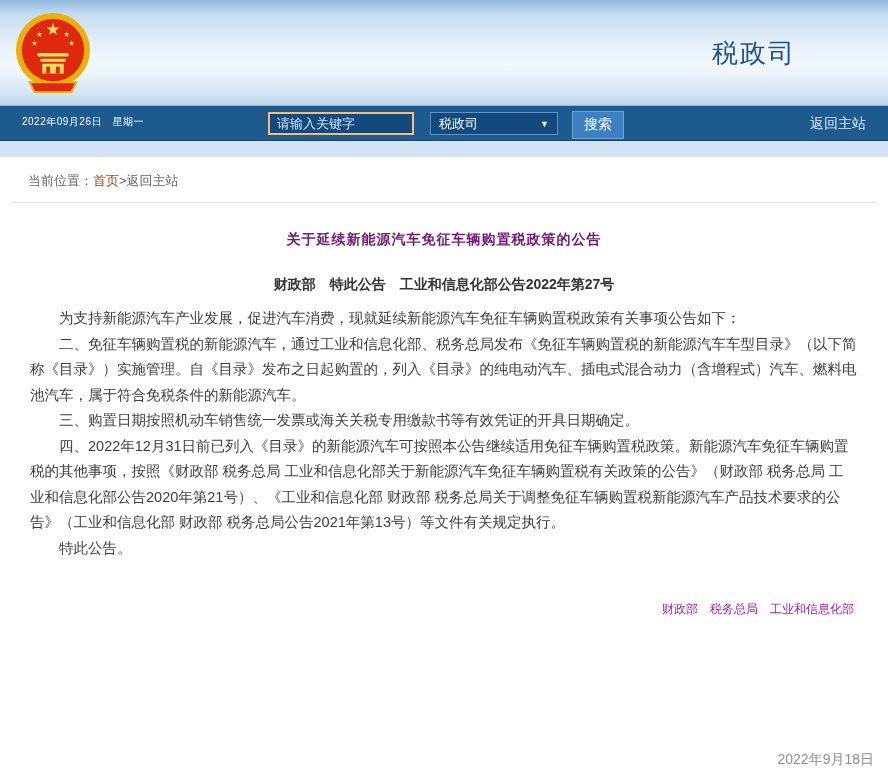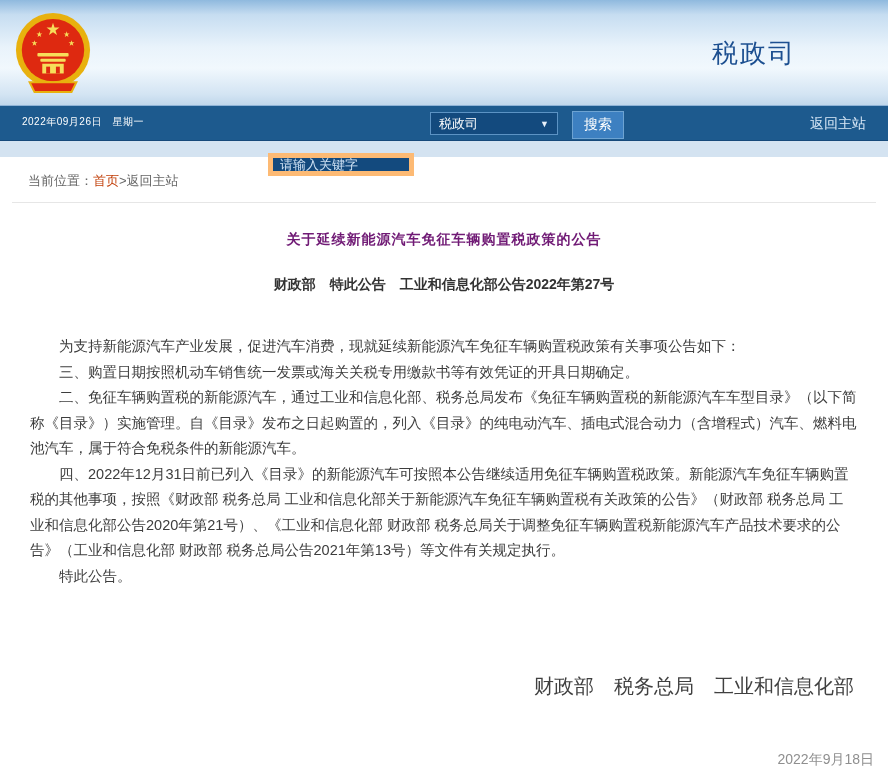--- a/index.html
+++ b/index.html
@@ -13,44 +13,44 @@
   .emblem { position:absolute; left:14px; top:12px; width:78px; height:82px; }
   .title-block { position:absolute; left:102px; top:17px; color:#15599e; }
   .site-title { font-size:31px; font-weight:bold; letter-spacing:3px; line-height:1.2; }
   .site-subtitle { font-size:13px; font-weight:bold; margin-top:3px; color:#1a5ea5; }
   .department { position:absolute; right:92px; top:36px; font-size:26px; color:#1c4f90; letter-spacing:2px; font-weight:500; }
 
   
   .navbar { height:36px; background:#1d5a8e; position:relative; border-top:1px solid #8fb3d6; border-bottom:1px solid #16497a; }
   .nav-date { position:absolute; left:22px; top:9px; color:#ffffff; font-size:10px; letter-spacing:0.5px; }
   .search-input { position:absolute; left:268px; top:6px; width:146px; height:23px; background:#134a7e;
-    border:5px solid #fdba74; color:#d6e7f6; font-size:13px; padding:0 7px; outline:none;margin-top:41px; }
+    border:2px solid #fdba74; color:#d6e7f6; font-size:13px; padding:0 7px; outline:none; }
   .search-input::placeholder { color:#cfe2f4; }
   .scope-select { position:absolute; left:430px; top:6px; width:128px; height:23px; background:#134a7e;
     border:1px solid #5c93c4; color:#ffffff; font-size:13px; display:flex; align-items:center;
     justify-content:space-between; padding:0 8px; cursor:pointer; }
   .chevron { font-size:9px; color:#e8f1fa; }
   .search-btn { position:absolute; left:572px; top:5px; width:52px; height:28px; background:#3d80c1;
     color:#fff; border:1px solid #6da3d2; font-size:14px; cursor:pointer; }
   .home-link { position:absolute; right:22px; top:9px; color:#d9e8f7; font-size:14px; text-decoration:none; }
 
   .substrip { height:16px; background:#d4e3f1; }
 
   
   .breadcrumb { padding:15px 0 12px 28px; font-size:13px; color:#666; }
   .breadcrumb a { color:#c2410c; text-decoration:none; }
   .divider { border-bottom:1px solid #e6e6e6; margin:0 12px; }
 
   
   .article { padding:0 30px; }
   .article-title { text-align:center; font-size:14px; font-weight:bold; color:#701a75; margin-top:28px; letter-spacing:1px; }
   .doc-number { text-align:center; font-size:14px; font-weight:bold; color:#333; margin-top:27px; }
-  .body-text { margin-top:40px; font-size:14.5px; color:#3d3d3d; }
+  .body-text { margin-top:12px; font-size:14.5px; color:#3d3d3d; }
   .body-text p { text-indent:2em; line-height:25.5px; }
-  .signature { text-align:right; font-size:20px; color:#404040; margin-top:84px; padding-right:4px; font-weight:500; }
+  .signature { text-align:right; font-size:12px; color:#a21caf; margin-top:40px; padding-right:4px; font-weight:500; }
   .watermark { position:absolute; right:14px; bottom:6px; font-size:14px; color:#8f8f8f; }
 </style>
 </head>
 <body>
 
 <div class="page">
 
   <div class="header">
     <svg class="emblem" viewBox="0 0 80 84" aria-hidden="true">
       <defs>
@@ -89,22 +89,22 @@
   <div class="breadcrumb">
     <span>当前位置：</span><a href="#">首页</a><span>&gt;</span><span>返回主站</span>
   </div>
   <div class="divider"></div>
 
   <div class="article">
     <h1 class="article-title">关于延续新能源汽车免征车辆购置税政策的公告</h1>
     <div class="doc-number">财政部　特此公告　工业和信息化部公告2022年第27号</div>
     <div class="body-text">
       <p>为支持新能源汽车产业发展，促进汽车消费，现就延续新能源汽车免征车辆购置税政策有关事项公告如下：</p>
+      <p>二、免征车辆购置税的新能源汽车，通过工业和信息化部、税务总局发布《免征车辆购置税的新能源汽车车型目录》（以下简称《目录》）实施管理。自《目录》发布之日起购置的，列入《目录》的纯电动汽车、插电式混合动力（含增程式）汽车、燃料电池汽车，属于符合免税条件的新能源汽车。</p>
       <p>三、购置日期按照机动车销售统一发票或海关关税专用缴款书等有效凭证的开具日期确定。</p>
-      <p>二、免征车辆购置税的新能源汽车，通过工业和信息化部、税务总局发布《免征车辆购置税的新能源汽车车型目录》（以下简称《目录》）实施管理。自《目录》发布之日起购置的，列入《目录》的纯电动汽车、插电式混合动力（含增程式）汽车、燃料电池汽车，属于符合免税条件的新能源汽车。</p>
       <p>四、2022年12月31日前已列入《目录》的新能源汽车可按照本公告继续适用免征车辆购置税政策。新能源汽车免征车辆购置税的其他事项，按照《财政部 税务总局 工业和信息化部关于新能源汽车免征车辆购置税有关政策的公告》（财政部 税务总局 工业和信息化部公告2020年第21号）、《工业和信息化部 财政部 税务总局关于调整免征车辆购置税新能源汽车产品技术要求的公告》（工业和信息化部 财政部 税务总局公告2021年第13号）等文件有关规定执行。</p>
       <p>特此公告。</p>
     </div>
     <div class="signature">财政部　税务总局　工业和信息化部</div>
   </div>
 
   <div class="watermark">2022年9月18日</div>
 
 </div>
 

